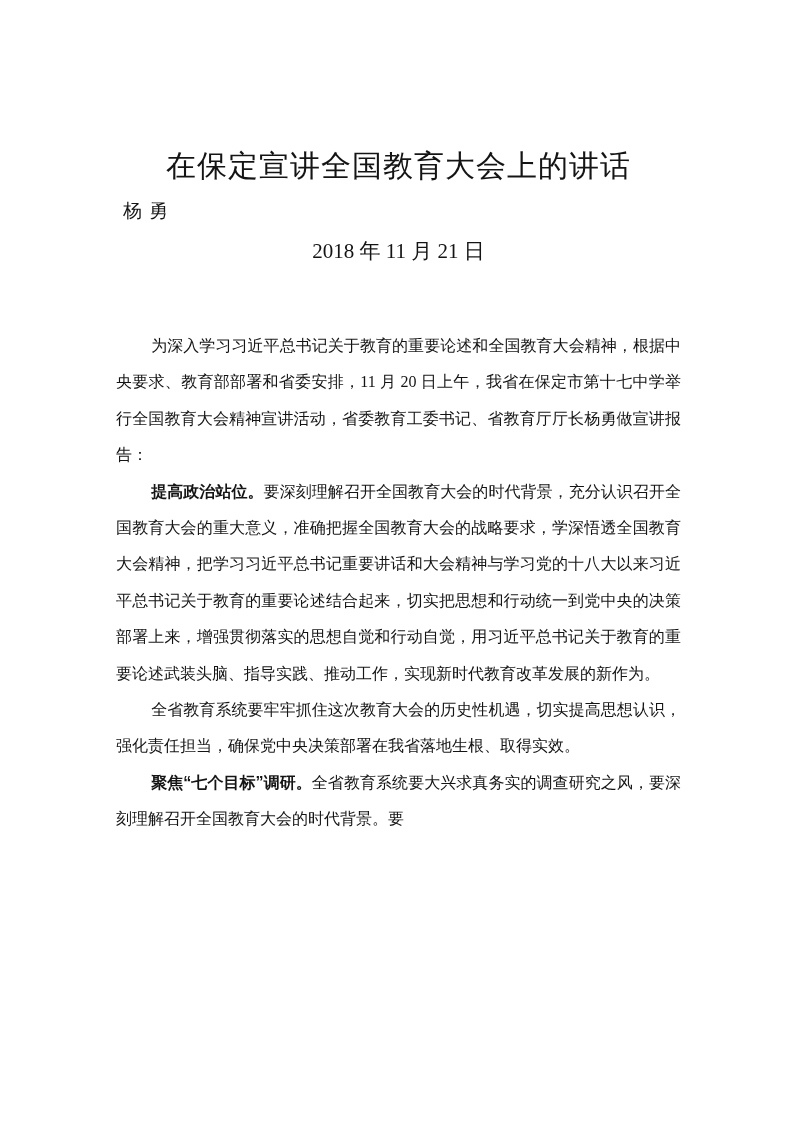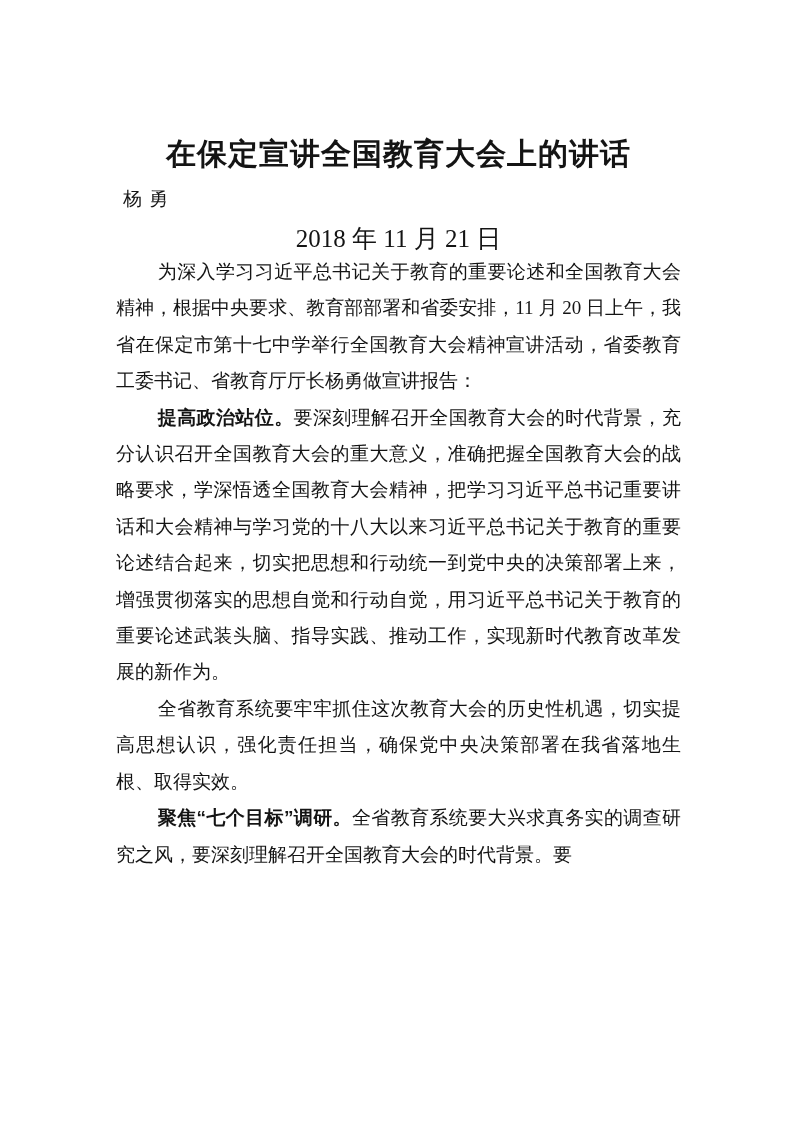--- a/index.html
+++ b/index.html
@@ -13,44 +13,45 @@
     height: 1122px;
     margin: 0 auto;
     background: #ffffff;
     box-sizing: border-box;
     padding: 136px 112px 0 116px;
     font-family: "Liberation Serif", "DejaVu Serif", serif;
     color: #141414;
     overflow: hidden;
   }
   .doc-title {
-    margin: 0;
+    margin: 12px;
     font-size: 30px;
     line-height: 36px;
-    font-weight: 700;
+    font-weight: 400;
     text-align: center;
     letter-spacing: 1px;
     white-space: nowrap;
   }
   .doc-author {
     margin-top: 14px;
     font-size: 19px;
     line-height: 26px;
     text-align: left;
     letter-spacing: 7px;
     padding-left: 7px; 
   }
   .doc-date {
     margin-top: 12px;
-    font-size: 25px;
+    font-size: 21px;
     line-height: 30px;
     text-align: center;
   }
   .doc-body {
-    font-size: 19px;
+    margin-top: 62px;
+    font-size: 16px;
     line-height: 36.4px;
     text-align: justify;
   }
   .doc-body p {
     margin: 0;
     text-indent: 2.2em;
   }
   .lead {
     font-weight: 700;
     font-family: "Liberation Sans", "DejaVu Sans", sans-serif;

